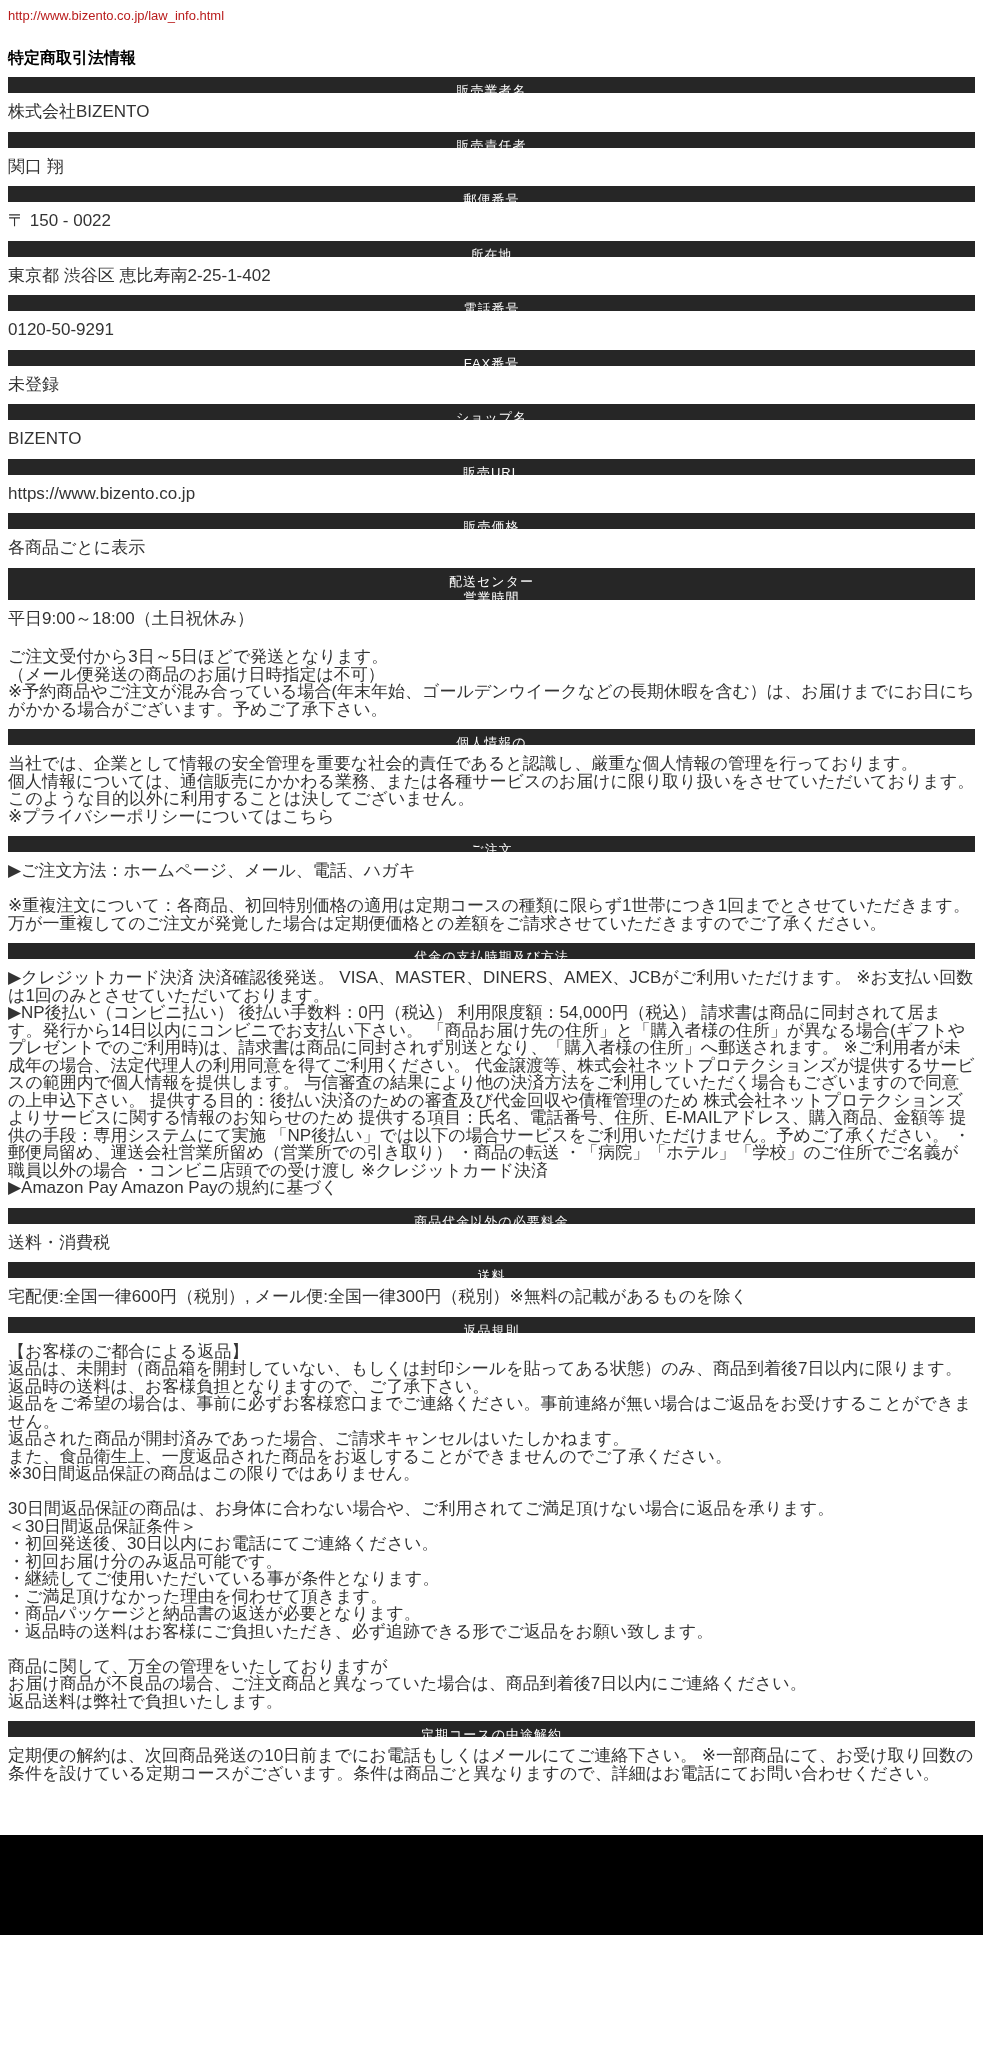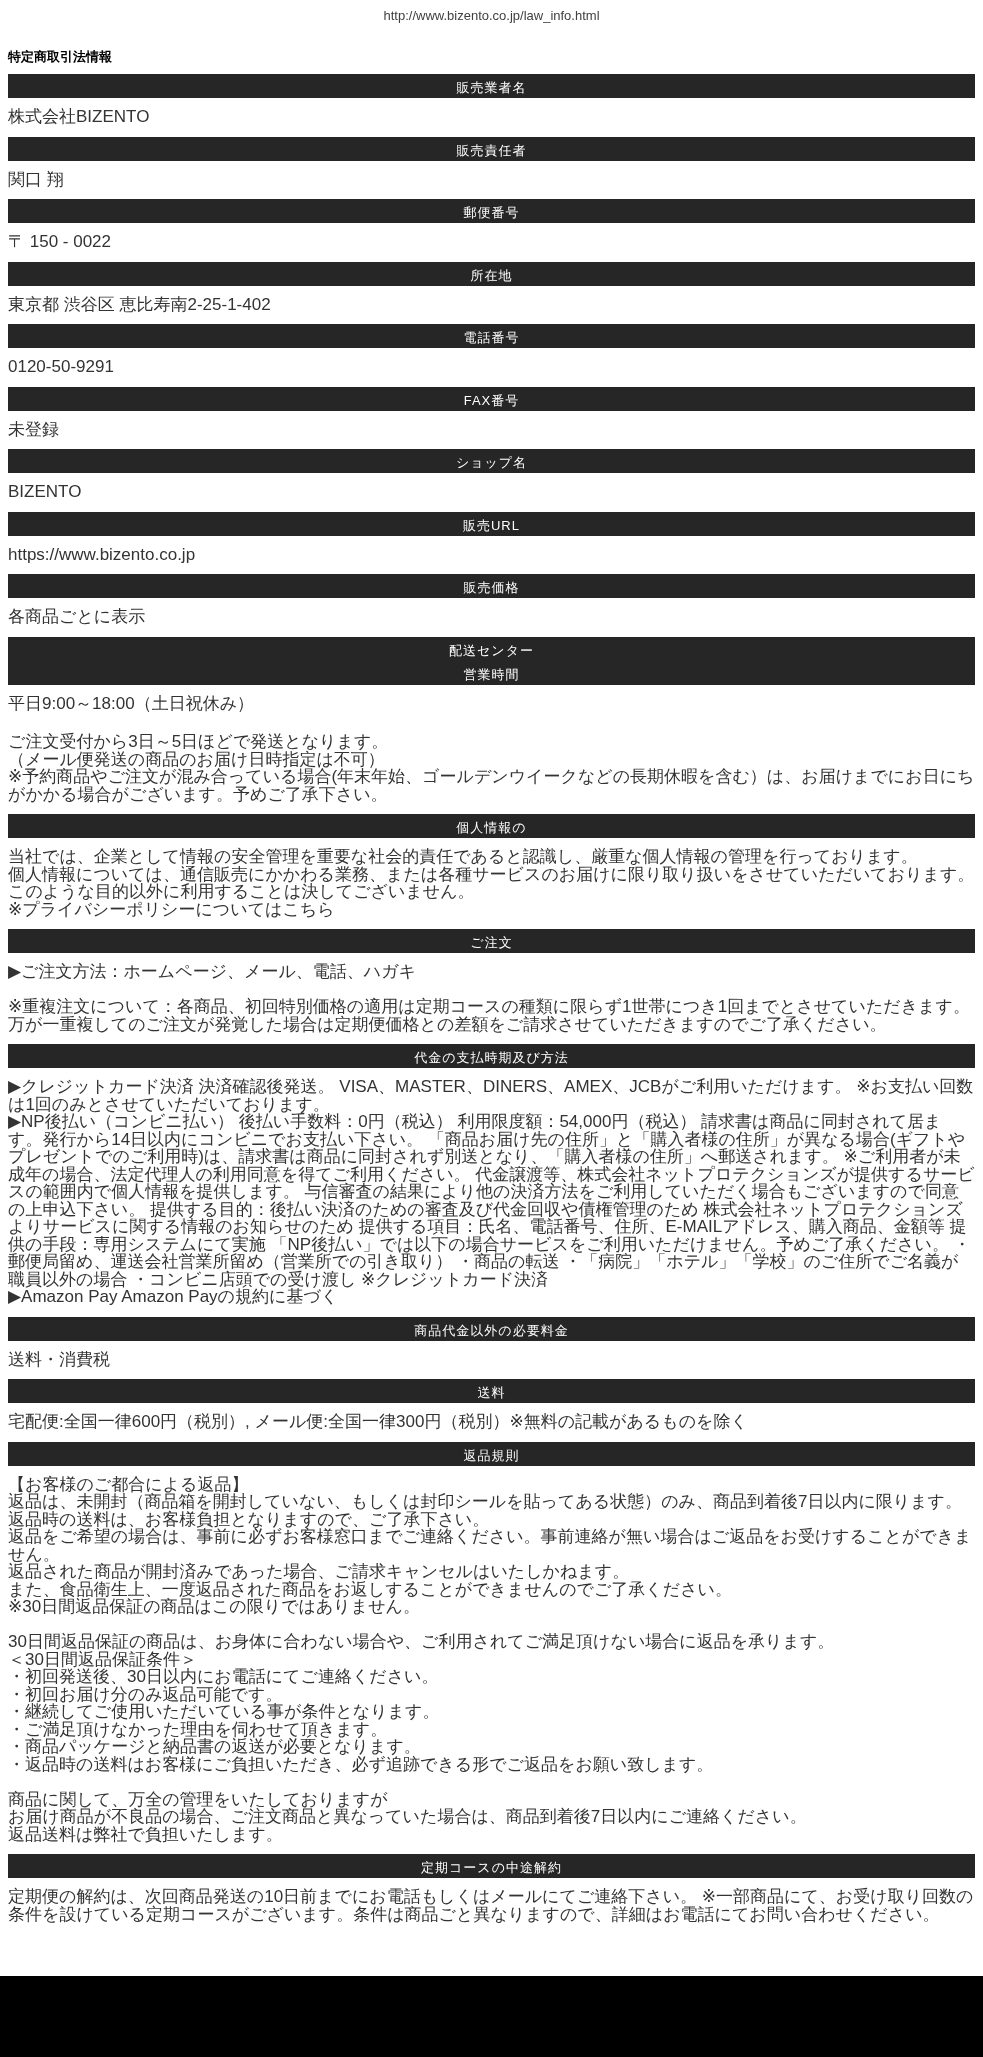--- a/index.html
+++ b/index.html
@@ -10,35 +10,34 @@
   body {
     width: 983px;
     font-family: "Liberation Sans", "DejaVu Sans", sans-serif;
     color: #333333;
   }
   .page {
     padding: 6px 8px 0 8px;
   }
   .url-line {
     font-size: 13px;
-    color: #404040;
+    color: #b91c1c;
     padding-top: 2px;
-    text-align: center;
   }
   .page-title {
-    font-size: 13px;
+    font-size: 16px;
     font-weight: bold;
     color: #000000;
     margin-top: 25px;
     margin-bottom: 8px;
   }
   .sec-bar {
     background: var(--bar-bg, #262626);
     color: var(--bar-text, #ffffff);
-    height: 24px;
+    height: 16px;
     line-height: 28px;
     text-align: center;
     font-size: 13px;
     letter-spacing: 1px;
   }
   .sec-body {
     padding: 10px 0 11px 0;
     font-size: 17px;
     line-height: 17.5px;
     color: #333333;

